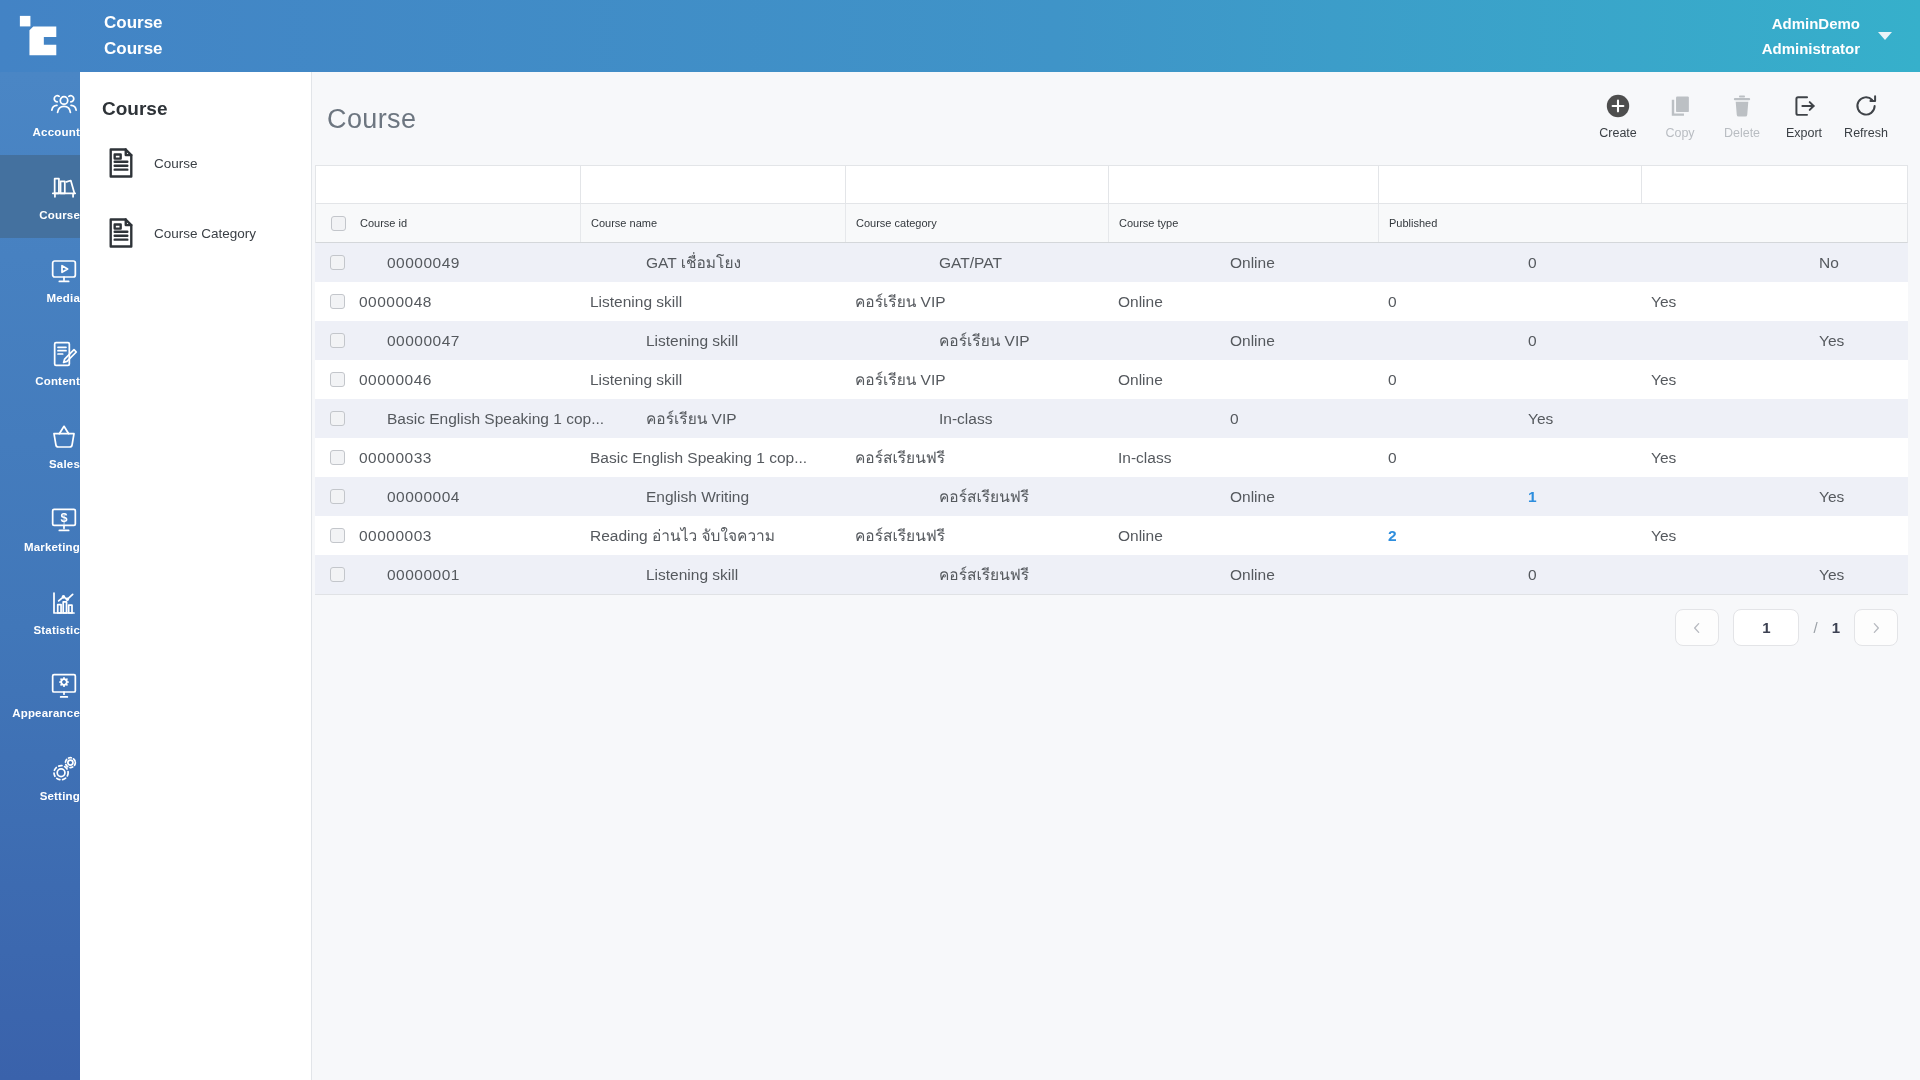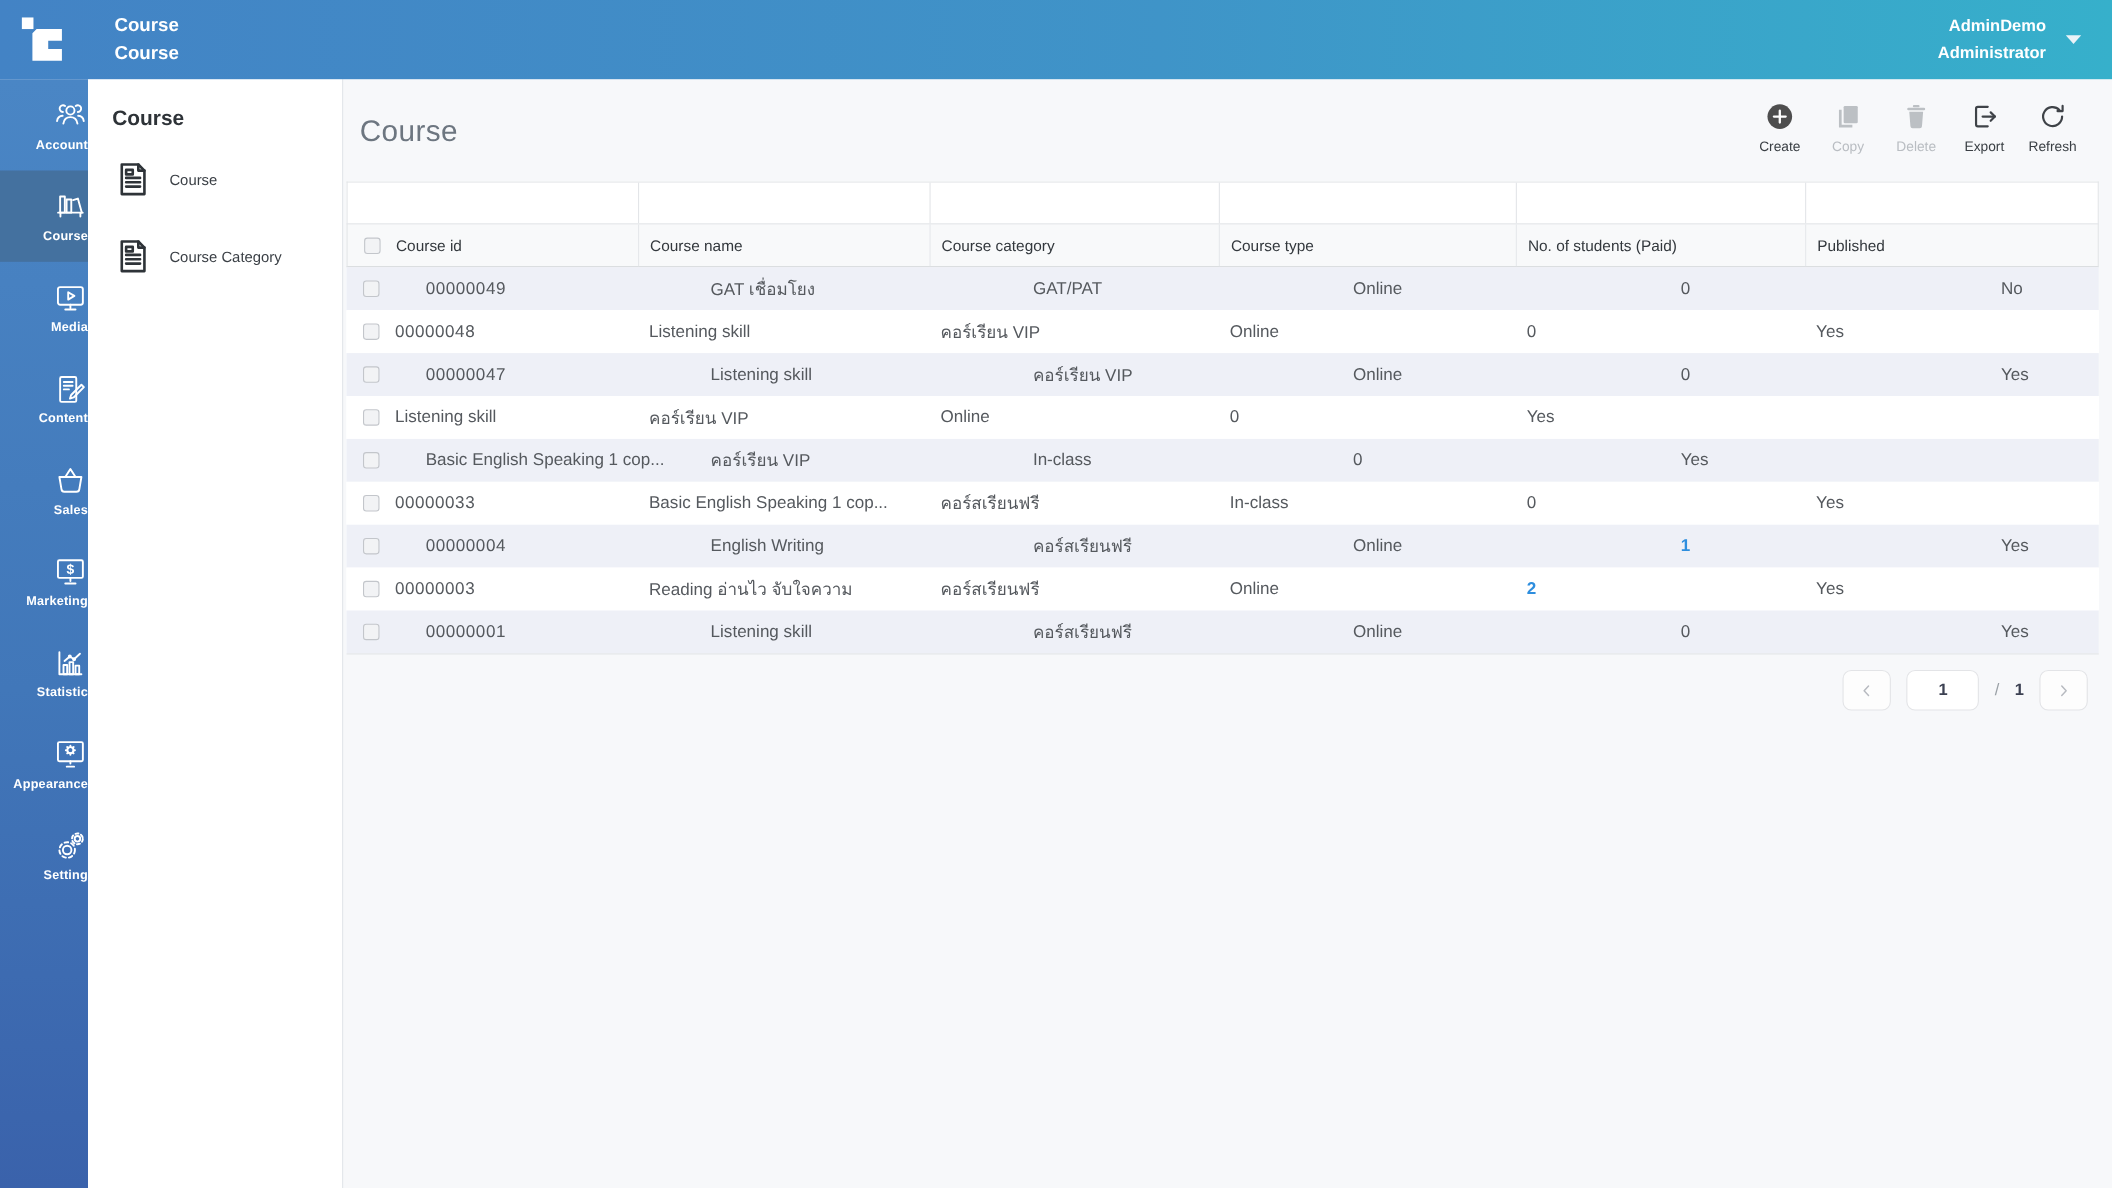--- a/index.html
+++ b/index.html
@@ -49,21 +49,21 @@
 
   
   .table-wrap { margin-left:2px; width:1593px; background:#fff; }
   .filter-row { display:grid; grid-template-columns:265px 265px 263px 270px 263px 267px;
     border:1px solid #e3e5e8; border-bottom:none; background:#fff; height:38px; }
   .filter-cell { border-right:1px solid #e3e5e8; }
   .filter-cell:last-child { border-right:none; }
   .filter-cell input { width:100%; height:100%; border:none; outline:none; background:transparent; padding:0 10px; font-size:14px; }
   .grid { display:grid; grid-template-columns:34px 231px 265px 263px 270px 263px 267px; }
   .head-row { background:#f8f9fa; border:1px solid #e3e5e8; border-bottom:1px solid #d4d7da; height:40px; }
-  .head-cell { display:flex; align-items:center; padding-left:10px; font-size:14px; color:#33383d;
+  .head-cell { display:flex; align-items:center; padding-left:10px; font-size:11px; color:#33383d;
     border-right:1px solid #e6e8eb; cursor:pointer; }
   .head-cell:last-child { border-right:none; }
   .cb-cell { display:flex; align-items:center; justify-content:center; border-right:none !important; cursor:default; }
   .checkbox { width:15px; height:15px; border:1px solid #c3c6cb; border-radius:3px; background:#f2f3f5; cursor:pointer; }
   .trow { height:39px; background:#fff; cursor:pointer; }
   .trow.alt { background:#eef0f7;gap:28px; }
   .cell { display:flex; align-items:center; padding-left:10px; font-size:15.5px; color:#55595e; overflow:hidden; white-space:nowrap; }
   .cell.id { letter-spacing:.5px; }
   .cell.link-cell { color:#2e8ede; font-weight:700; }
   .table-bottom { border-bottom:1px solid #e0e2e5; width:1593px; }
@@ -297,21 +297,20 @@
         <div class="filter-cell"><input value="" style=""></div>
       </div>
     <div class="grid head-row">
         <div class="head-cell cb-cell">
           <span class="checkbox"></span>
         </div>
         <div class="head-cell">Course id</div>
         <div class="head-cell">Course name</div>
         <div class="head-cell">Course category</div>
         <div class="head-cell">Course type</div>
-        <div class="head-cell">No. of students (Paid)</div>
         <div class="head-cell">Published</div>
       </div>
     <div>
         <div class="grid trow alt">
           <div class="cell cb-cell">
             <span class="checkbox"></span>
           </div>
           <div class="cell id">00000049</div>
           <div class="cell">GAT เชื่อมโยง</div>
           <div class="cell">GAT/PAT</div>
@@ -338,20 +337,21 @@
           <div class="cell">Listening skill</div>
           <div class="cell">คอร์เรียน VIP</div>
           <div class="cell">Online</div>
           <div class="cell">0</div>
           <div class="cell">Yes</div>
         </div>
         <div class="grid trow">
           <div class="cell cb-cell">
             <span class="checkbox"></span>
           </div>
+          <div class="cell id">00000046</div>
           <div class="cell">Listening skill</div>
           <div class="cell">คอร์เรียน VIP</div>
           <div class="cell">Online</div>
           <div class="cell">0</div>
           <div class="cell">Yes</div>
         </div>
         <div class="grid trow alt">
           <div class="cell cb-cell">
             <span class="checkbox"></span>
           </div>

